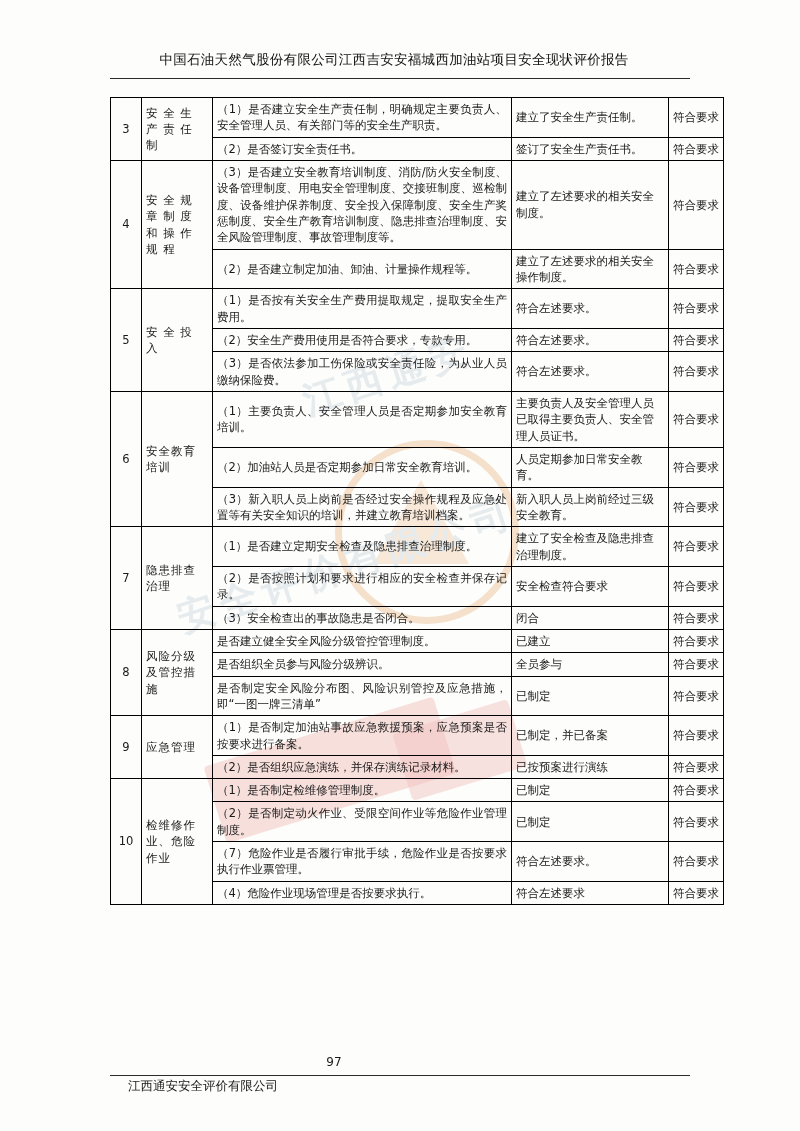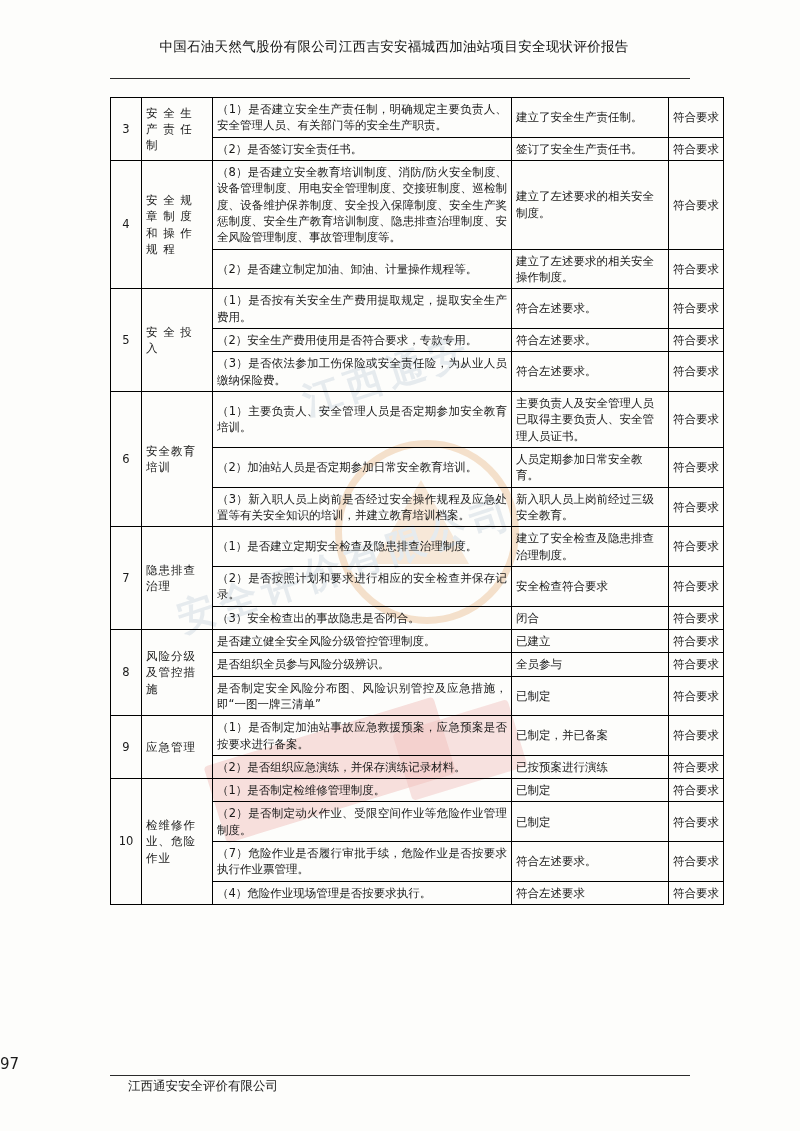--- a/index.html
+++ b/index.html
@@ -12,21 +12,21 @@
     height: 1131px;
     background: #fdfdfb;
     position: relative;
     margin: 0 auto;
     overflow: hidden;
     font-family: "DejaVu Sans", "Liberation Sans", sans-serif;
     color: #1a1a1a;
   }
   .header {
     position: absolute;
-    top: 38px;
+    top: 51px;
     left: 0;
     width: 788px;
     text-align: center;
     font-size: 13.5px;
     letter-spacing: 0.3px;
     color: #111;
   }
   .header-rule {
     position: absolute;
     top: 78px;
@@ -41,22 +41,22 @@
     left: 110px;
     width: 580px;
     height: 1px;
     background: #2b2b2b;
   }
   .page-number {
     position: absolute;
     top: 1055px;
     left: 0;
     width: 668px;
-    text-align: left;
-    font-size: 15px;
+    text-align: center;
+    font-size: 12px;
   }
   .footer-left {
     position: absolute;
     top: 1078px;
     left: 128px;
     font-size: 12.5px;
   }
   .footer-right {
     position: absolute;
     top: 1136px;
@@ -200,21 +200,21 @@
           <td class="c-concl">符合要求</td>
         </tr>
         <tr>
           <td class="c-content just">（2）是否签订安全责任书。</td>
           <td class="c-result">签订了安全生产责任书。</td>
           <td class="c-concl">符合要求</td>
         </tr>
         <tr>
           <td class="c-no" rowspan="2">4</td>
           <td class="c-item" rowspan="2">安 全 规 章 制 度 和 操 作 规 程</td>
-          <td class="c-content just">（8）是否建立安全教育培训制度、消防/防火安全制度、设备管理制度、用电安全管理制度、交接班制度、巡检制度、设备维护保养制度、安全投入保障制度、安全生产奖惩制度、安全生产教育培训制度、隐患排查治理制度、安全风险管理制度、事故管理制度等。</td>
+          <td class="c-content just">（3）是否建立安全教育培训制度、消防/防火安全制度、设备管理制度、用电安全管理制度、交接班制度、巡检制度、设备维护保养制度、安全投入保障制度、安全生产奖惩制度、安全生产教育培训制度、隐患排查治理制度、安全风险管理制度、事故管理制度等。</td>
           <td class="c-result">建立了左述要求的相关安全制度。</td>
           <td class="c-concl">符合要求</td>
         </tr>
         <tr>
           <td class="c-content just">（2）是否建立制定加油、卸油、计量操作规程等。</td>
           <td class="c-result">建立了左述要求的相关安全操作制度。</td>
           <td class="c-concl">符合要求</td>
         </tr>
         <tr>
           <td class="c-no" rowspan="3">5</td>

